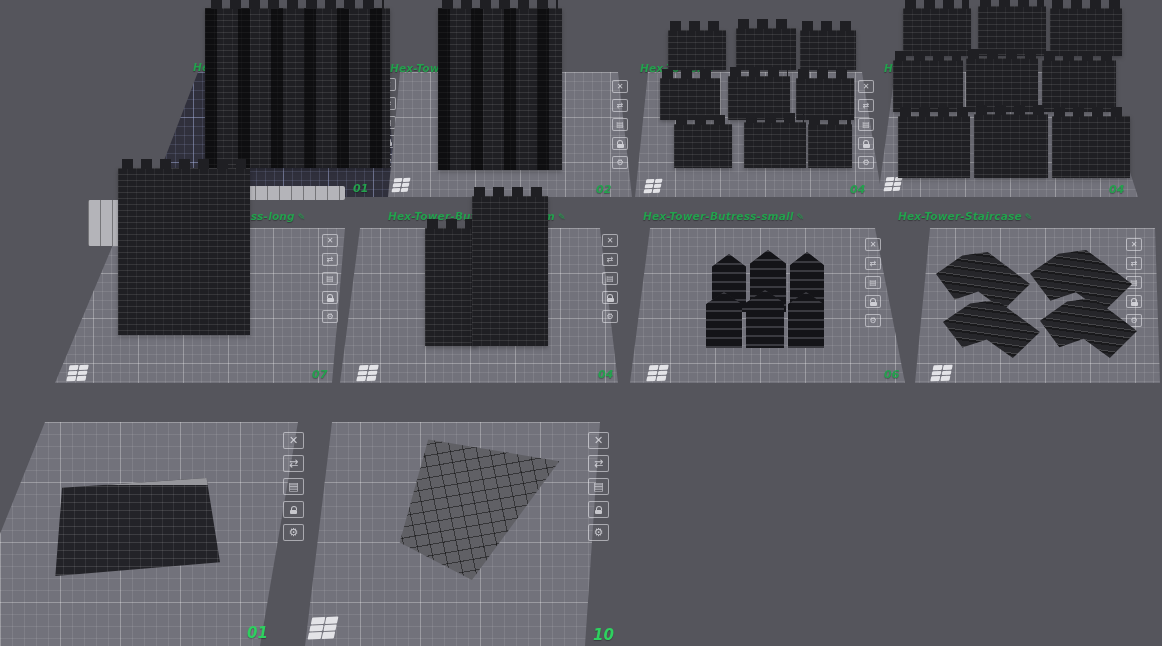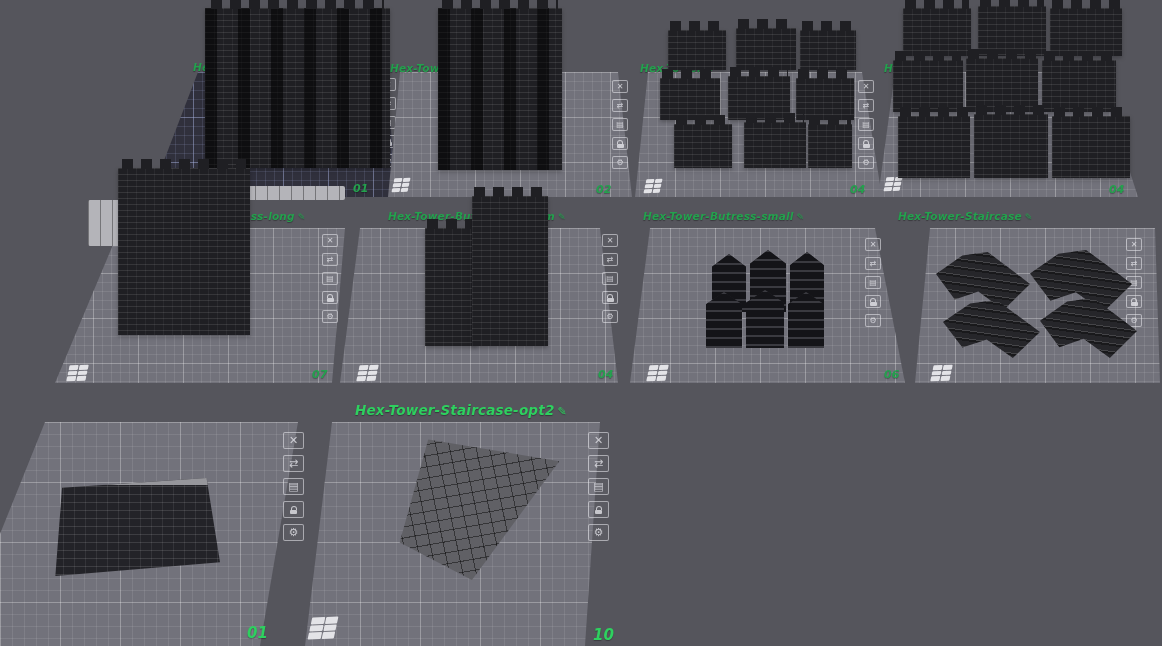--- a/index.html
+++ b/index.html
@@ -269,23 +269,20 @@
           <span class="icon">⇄</span>
           <span class="icon">▤</span>
           <span class="icon icon-lock"></span>
           <span class="icon">⚙</span>
         </div>
 
     <div class="num" style="left: 247px; top: 202px;">01</div>
   </div>
       <div class="plate near" style="left: 300px; top: 422px; width: 325px; height: 224px;">
     <div class="surface" style="clip-path: polygon(32px 0px, 300px 0px, 285px 224px, 5px 224px);"></div>
-    <div class="label" style="left: 55px; top: -20px;">
-      <span class="label-text">Hex-Tower-Staircase-opt2</span><span class="pencil">✎</span>
-    </div>
     <div class="strip" style="left: 288px; top: 10px;">
           <span class="icon">✕</span>
           <span class="icon">⇄</span>
           <span class="icon">▤</span>
           <span class="icon icon-lock"></span>
           <span class="icon">⚙</span>
         </div>
     <div class="gridicon" style="left: 10px; top: 195px; width: 26px; height: 22px;">
           <span></span>
           <span></span>

